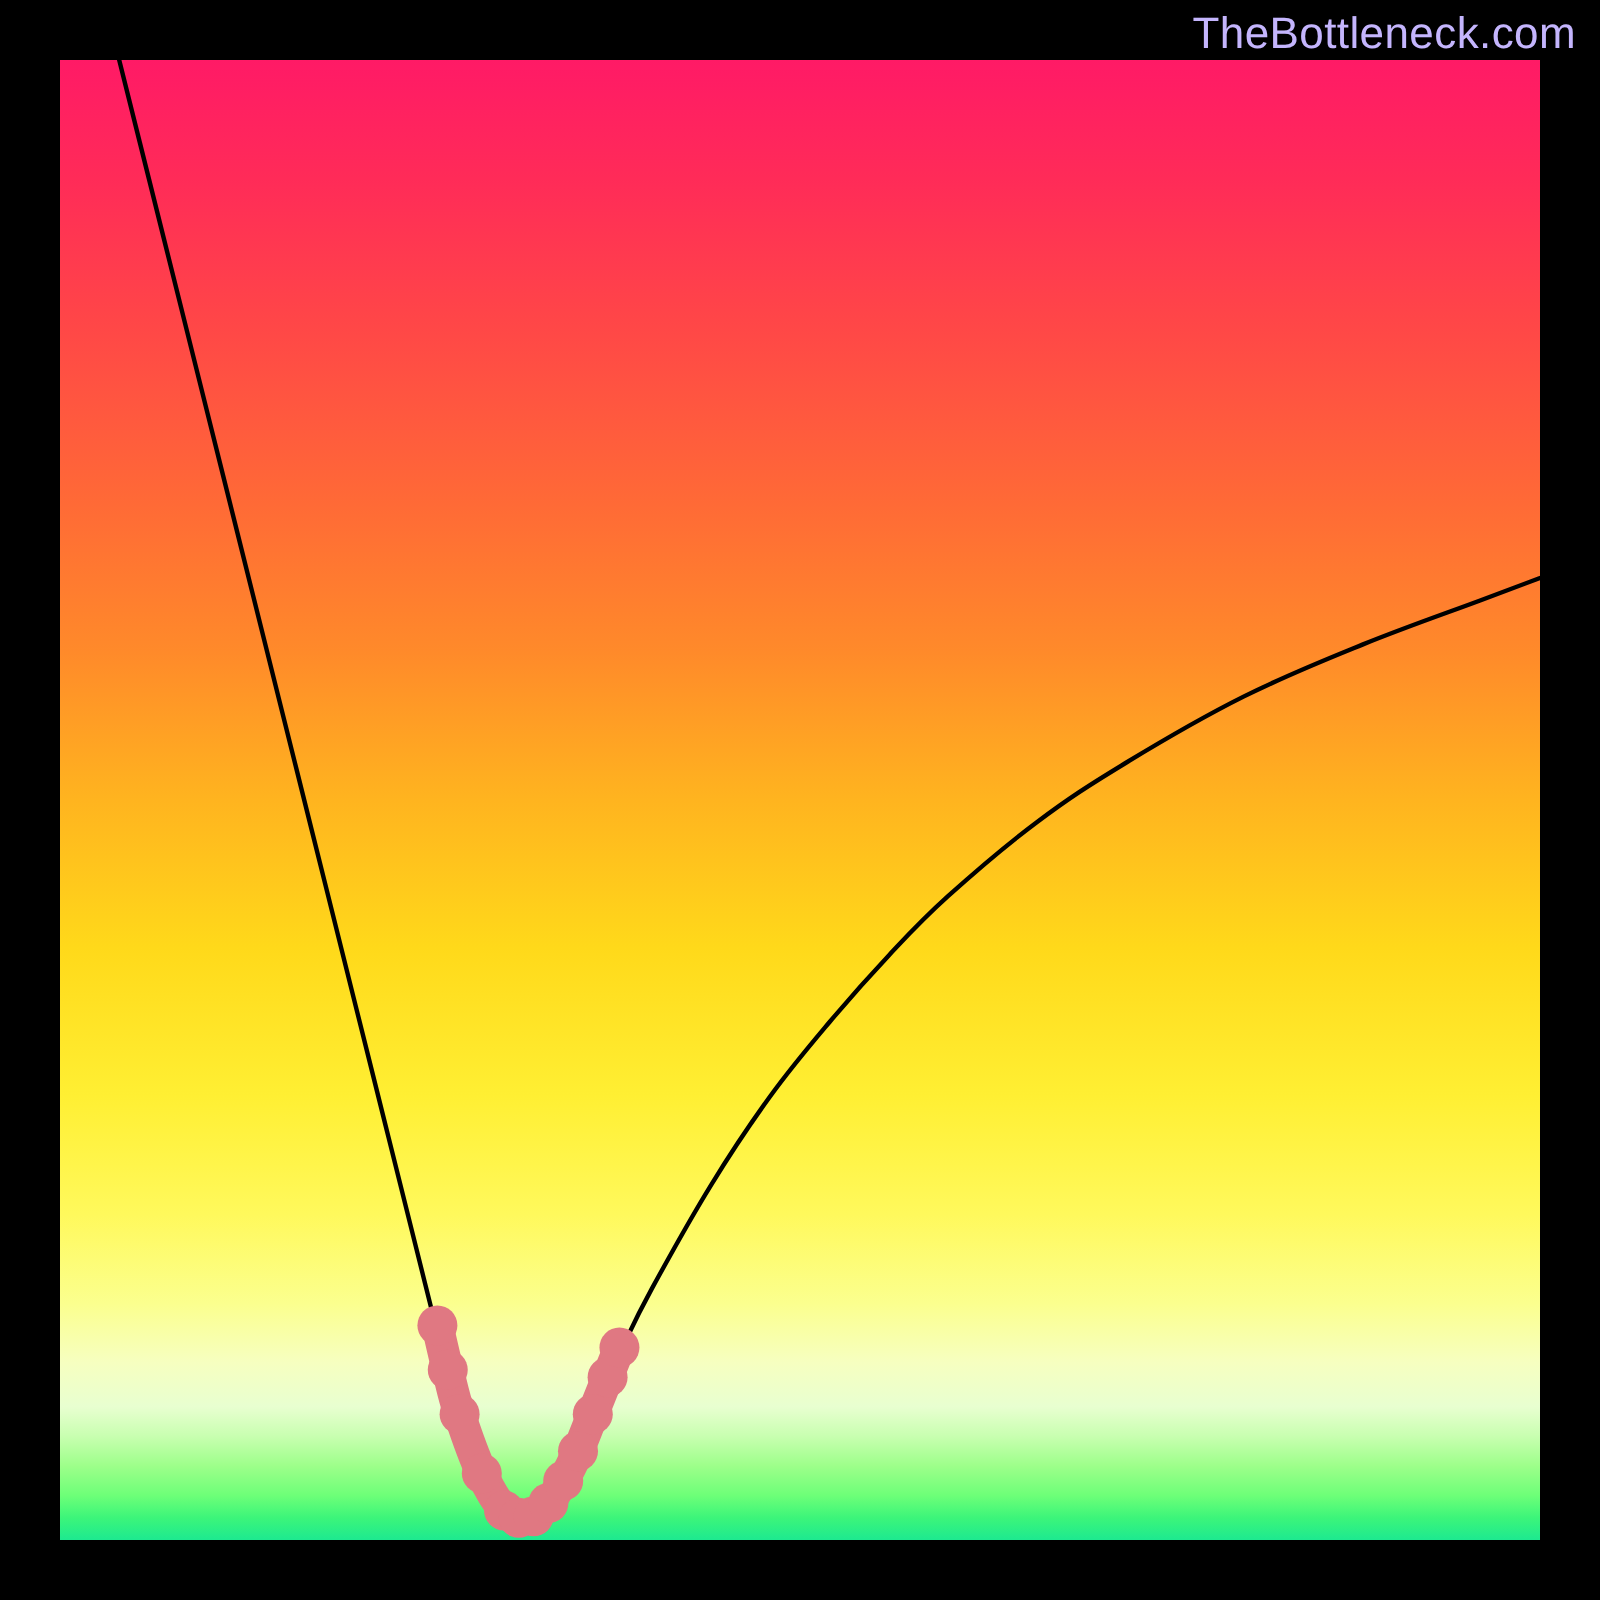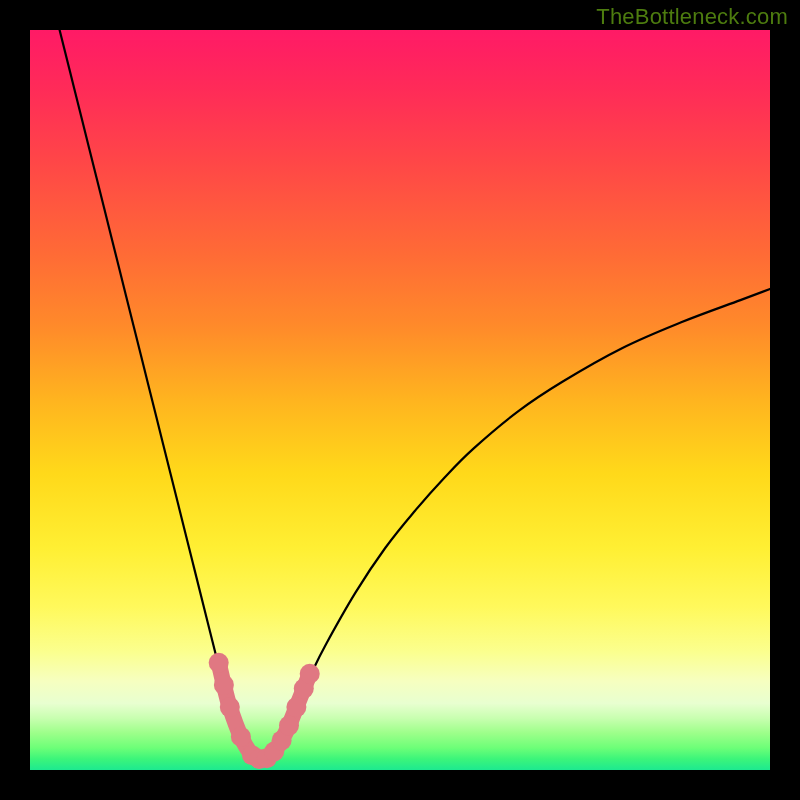--- a/index.html
+++ b/index.html
@@ -44,21 +44,21 @@
       #9dff8a 95%,
       #6dff78 97%,
       #3cf57a 98.5%,
       #1de990 100%
     );
   }
   .watermark {
     position: absolute;
     top: 4px;
     right: 12px;
-    color: #4d7c0f;
+    color: #c4b5fd;
     font-size: 22px;
     font-weight: 500;
     letter-spacing: 0.2px;
     user-select: none;
     margin-left: 12px;
   }
   svg.curves {
     position: absolute;
     top: 0;
     left: 0;

